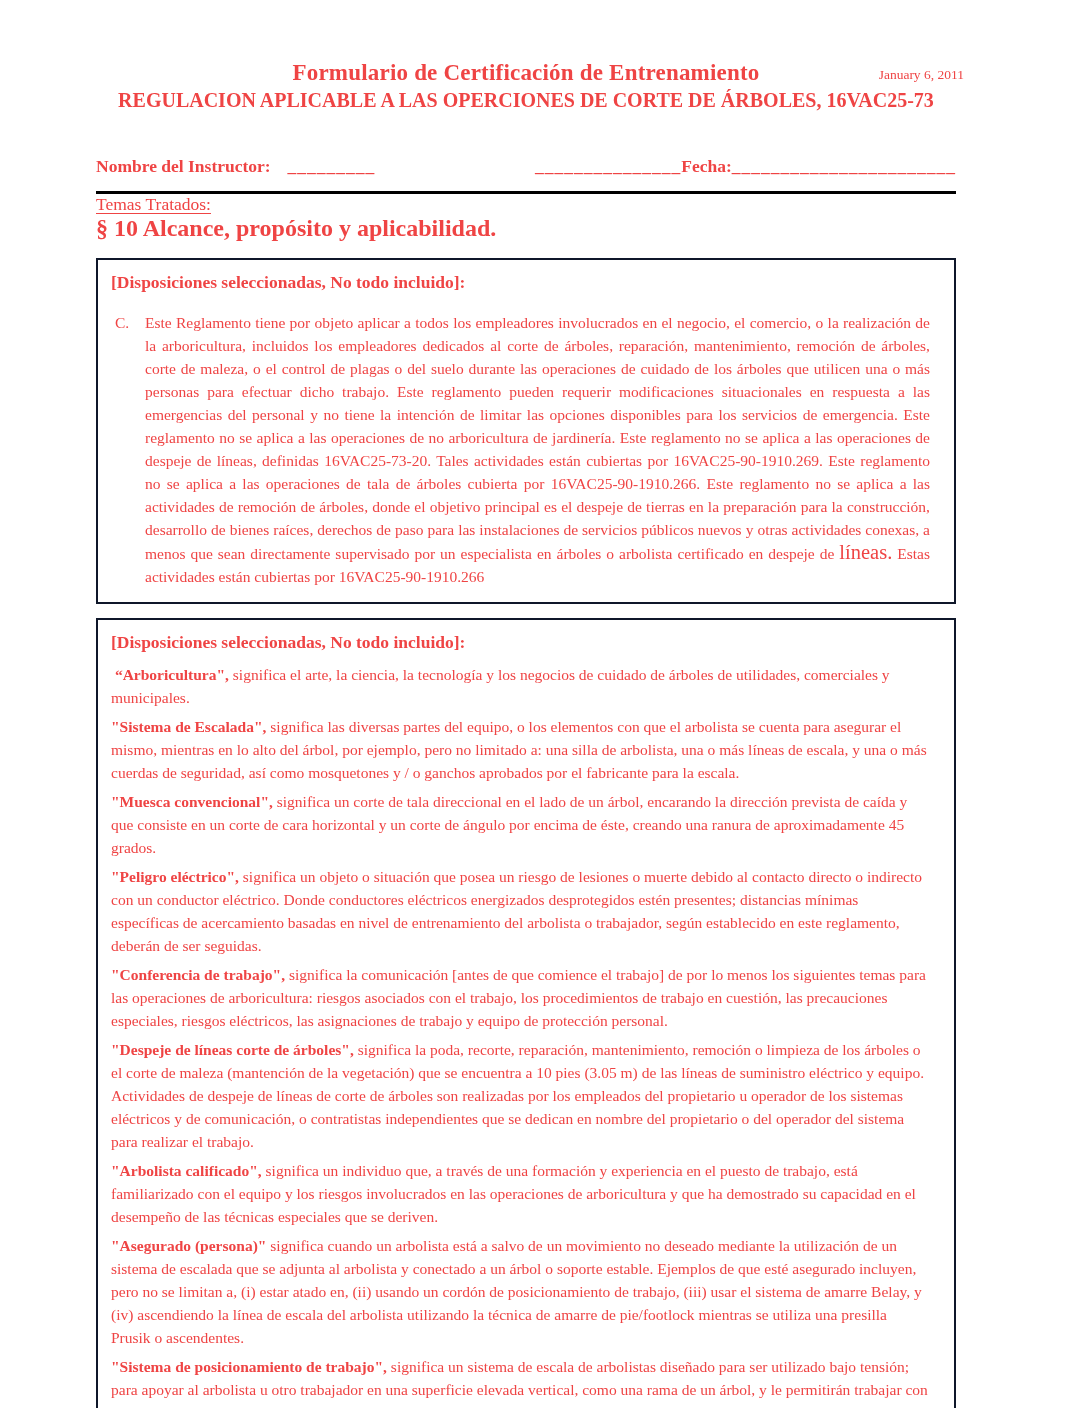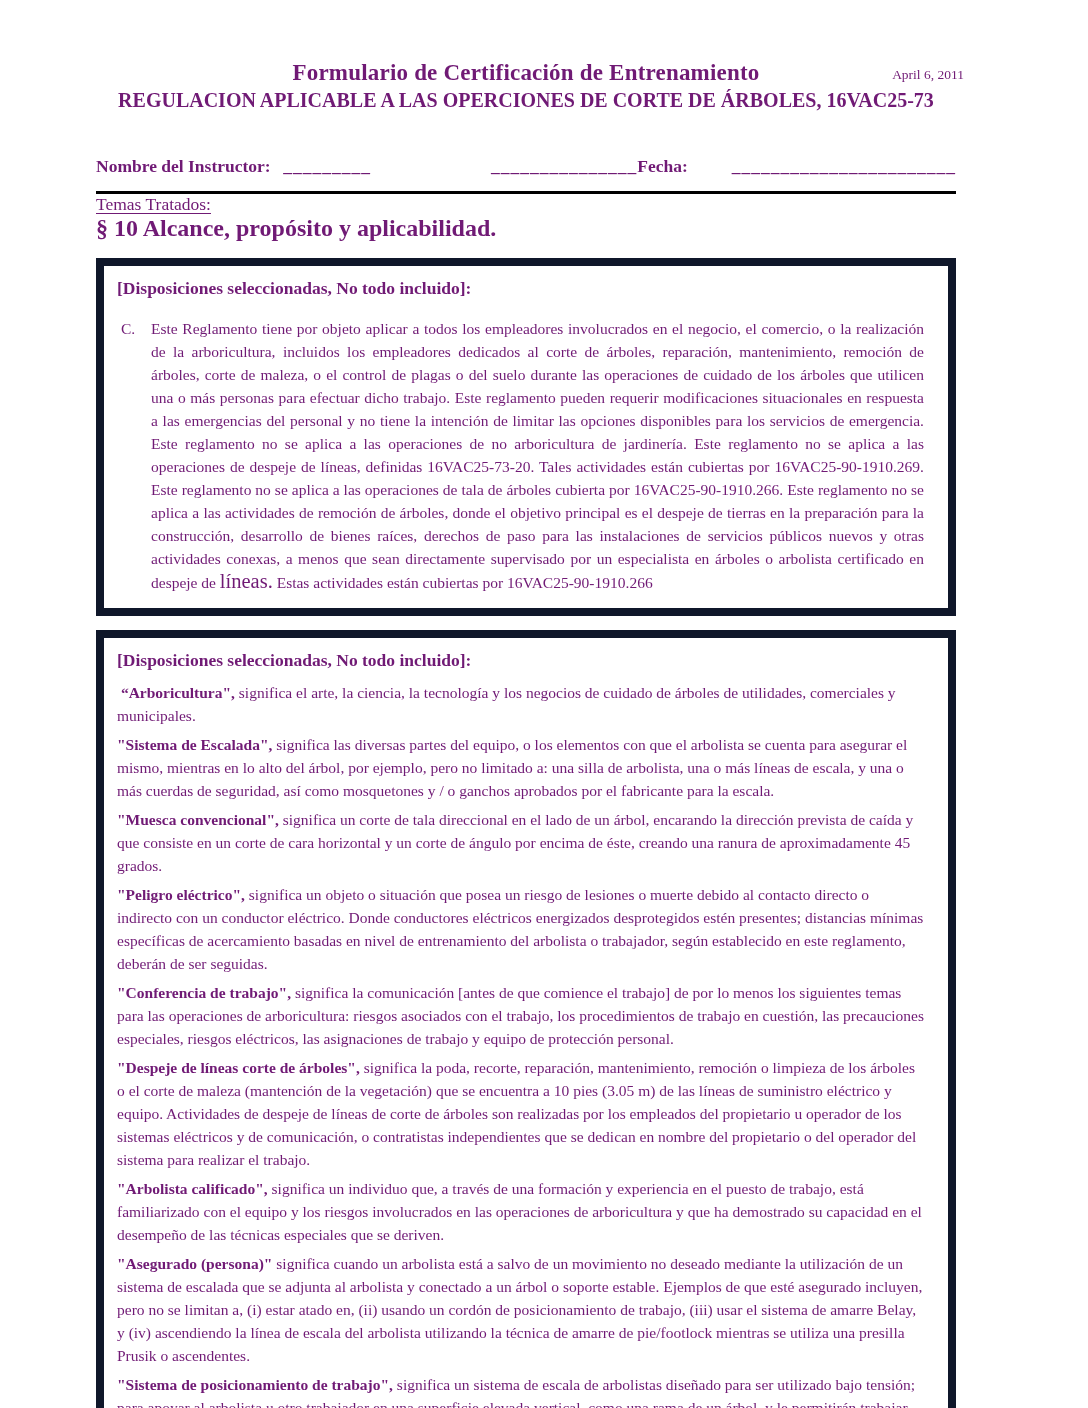--- a/index.html
+++ b/index.html
@@ -1,19 +1,19 @@
 <!DOCTYPE html>
 <html><head>
 <meta charset="utf-8">
 <style>
   html,body{margin:0;padding:0;background:#ffffff;}
   .page{
     position:relative;
     width:1056px;height:1408px;
-    background:#ffffff;color:#701a75;
+    background:#ffffff;color:#ef4444;
     font-family:"Liberation Serif","DejaVu Serif",serif;
     box-sizing:border-box;
     padding:60px 100px 0 96px;
     overflow:hidden;
   }
   .hdr{position:relative;text-align:center;}
   .hdr-title{font-size:23px;font-weight:bold;letter-spacing:.2px;}
   .hdr-date{
     position:absolute;right:-8px;top:7px;
     font-size:13.5px;font-weight:normal;
@@ -22,32 +22,32 @@
   .instr-row{
     margin-top:44px;
     display:flex;align-items:flex-end;
     font-size:17.5px;font-weight:bold;
     border-bottom:3px solid #000;
     padding-bottom:14px;
     white-space:nowrap;
   }
   .blank{font-weight:bold;letter-spacing:1px;}
   .gap1{width:18px;}
-  .fecha-wrap{margin-left:auto;display:flex;gap:44px;}
+  .fecha-wrap{margin-left:auto;display:flex;}
   .temas{
     font-size:17.5px;font-weight:normal;
     text-decoration:underline;
     text-underline-offset:3px;
   }
   .sec-head{
     font-size:24px;font-weight:bold;
   }
   .prov-box{
     margin-top:16px;
-    border:8px solid #0f172a;
+    border:2px solid #0f172a;
     padding:10px 24px 14px 13px;
   }
   .prov-title{font-size:17.5px;font-weight:bold;margin-top:2px;}
   .para-c{
     display:flex;
     margin-top:18px;
     font-size:15.5px;line-height:23px;
   }
   .para-c .label{flex:0 0 30px;padding-left:4px;}
   .para-c .body{flex:1;text-align:justify;}
@@ -57,21 +57,21 @@
   .def b{font-weight:bold;}
   .sec20-box{margin-top:14px;}
 </style>
 </head>
 <body>
 
 <div class="page">
 
   <div class="hdr">
     <div class="hdr-title">Formulario de Certificación de Entrenamiento</div>
-    <div class="hdr-date">April 6, 2011</div>
+    <div class="hdr-date">January 6, 2011</div>
     <div class="hdr-sub">REGULACION APLICABLE A LAS OPERCIONES DE CORTE DE ÁRBOLES, 16VAC25-73</div>
   </div>
 
   <div class="instr-row">
     <span>Nombre del Instructor:</span>
     <span class="gap1"></span>
     <span class="blank">_________</span>
     <span style="width:170px"></span>
     <span class="blank">_______________</span>
     <span class="fecha-wrap">

